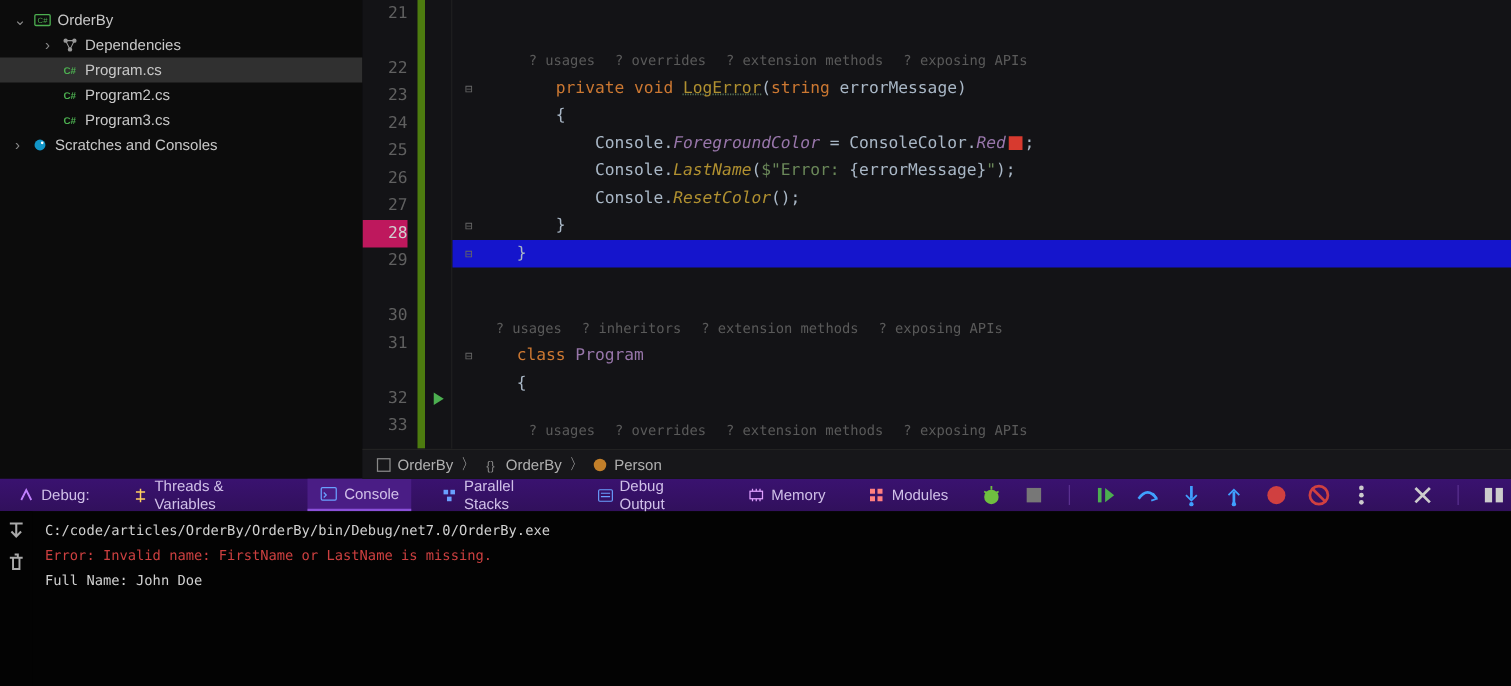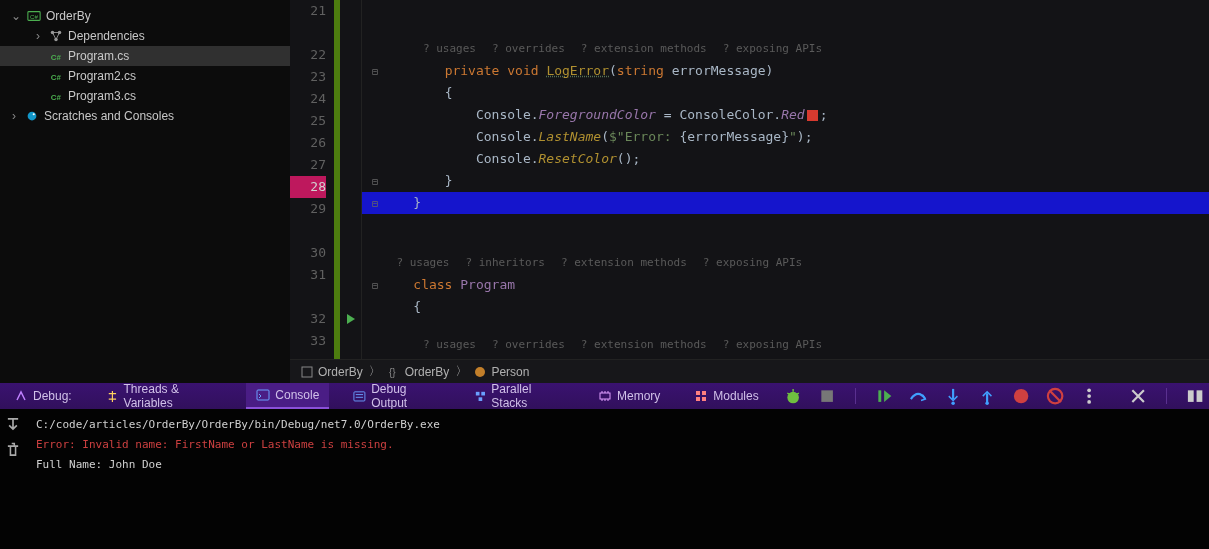--- a/index.html
+++ b/index.html
@@ -289,35 +289,35 @@
           <svg viewBox="0 0 14 14">
             <rect x="1" y="2" width="12" height="10" rx="1" fill="none" stroke="#6aa0ff"></rect>
             <path d="M3 6 L5 8 L3 10" fill="none" stroke="#6aa0ff"></path>
           </svg>
         </span>
       <span>Console</span>
     </span>
     <span class="dbg-tab">
       <span class="dbg-ico">
           <svg viewBox="0 0 14 14">
-            <rect x="1" y="2" width="12" height="10" rx="1" fill="none" stroke="#6aa0ff"></rect>
-            <path d="M3 5h8M3 8h8" stroke="#6aa0ff"></path>
-          </svg>
-        </span>
-      <span>Debug Output</span>
-    </span>
-    <span class="dbg-tab">
-      <span class="dbg-ico">
-          <svg viewBox="0 0 14 14">
             <rect x="2" y="2" width="4" height="4" fill="#6aa0ff"></rect>
             <rect x="8" y="2" width="4" height="4" fill="#6aa0ff"></rect>
             <rect x="5" y="8" width="4" height="4" fill="#6aa0ff"></rect>
           </svg>
         </span>
       <span>Parallel Stacks</span>
+    </span>
+    <span class="dbg-tab">
+      <span class="dbg-ico">
+          <svg viewBox="0 0 14 14">
+            <rect x="1" y="2" width="12" height="10" rx="1" fill="none" stroke="#6aa0ff"></rect>
+            <path d="M3 5h8M3 8h8" stroke="#6aa0ff"></path>
+          </svg>
+        </span>
+      <span>Debug Output</span>
     </span>
     <span class="dbg-tab">
       <span class="dbg-ico">
           <svg viewBox="0 0 14 14">
             <rect x="2" y="4" width="10" height="6" fill="none" stroke="#e0a0ff"></rect>
             <path d="M4 4v-2M7 4v-2M10 4v-2M4 10v2M7 10v2M10 10v2" stroke="#e0a0ff"></path>
           </svg>
         </span>
       <span>Memory</span>
     </span>

